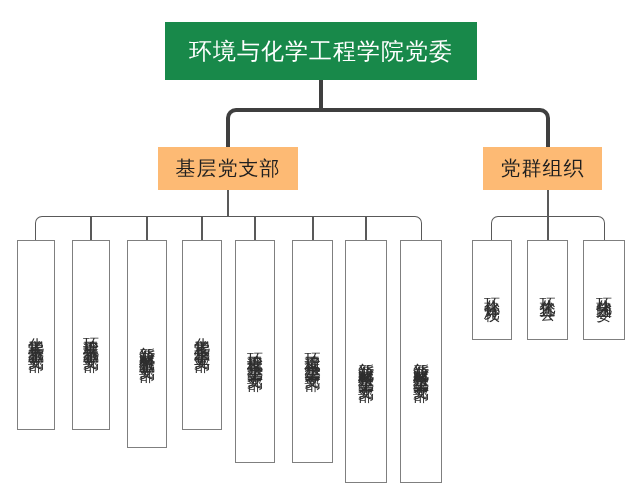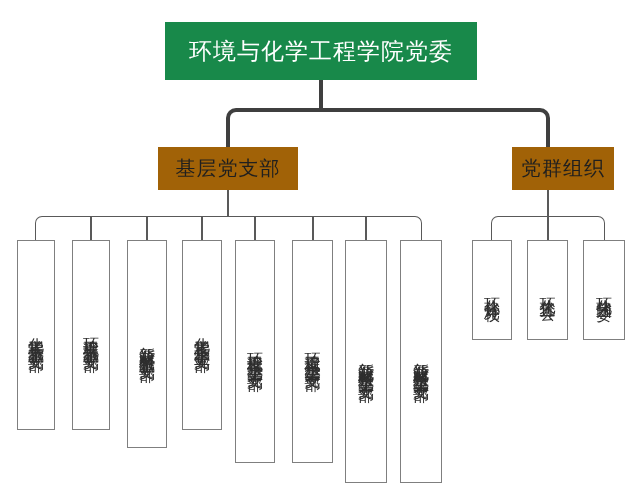--- a/index.html
+++ b/index.html
@@ -7,25 +7,25 @@
     position:relative; width:638px; height:500px; background:#ffffff;
     font-family:"Liberation Sans","DejaVu Sans",sans-serif; overflow:hidden;
   }
   
   .node { position:absolute; display:flex; align-items:center; justify-content:center; box-sizing:border-box; }
   .root-node {
     left:165px; top:22px; width:312px; height:58px;
     background:#18894a; color:#ffffff; font-size:23px; letter-spacing:1px;font-family:Liberation Serif, serif;
   }
   .group-node {
-    background:#a16207; color:#1f1f1f; font-size:20px; letter-spacing:1px;
+    background:#fdba74; color:#1f1f1f; font-size:20px; letter-spacing:1px;
     top:147px; height:43px;
   }
   .group-a { left:158px; width:140px; }
-  .group-b { left:512px; width:102px; }
+  .group-b { left:483px; width:119px; }
   .leaf {
     top:240px; background:#ffffff; border:1px solid #7f7f7f; color:#2e2e2e;
   }
   .leaf .vtext {
     writing-mode:vertical-rl; text-orientation:upright;
     font-size:16px; letter-spacing:2px; line-height:1;
   }
   
   .line { position:absolute; background:#3f3f3f; }
   .thick-stub { left:319px; top:80px; width:4px; height:32px; }

